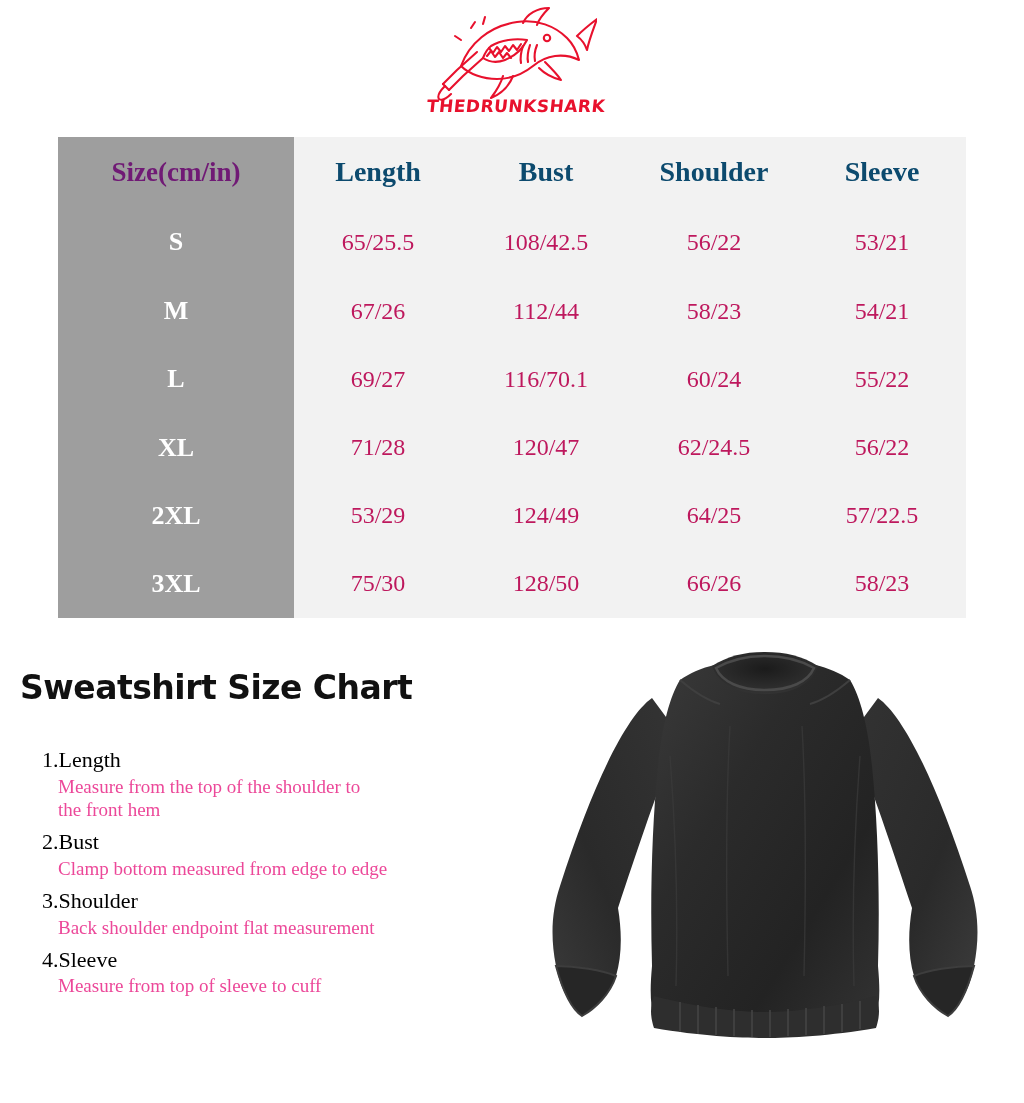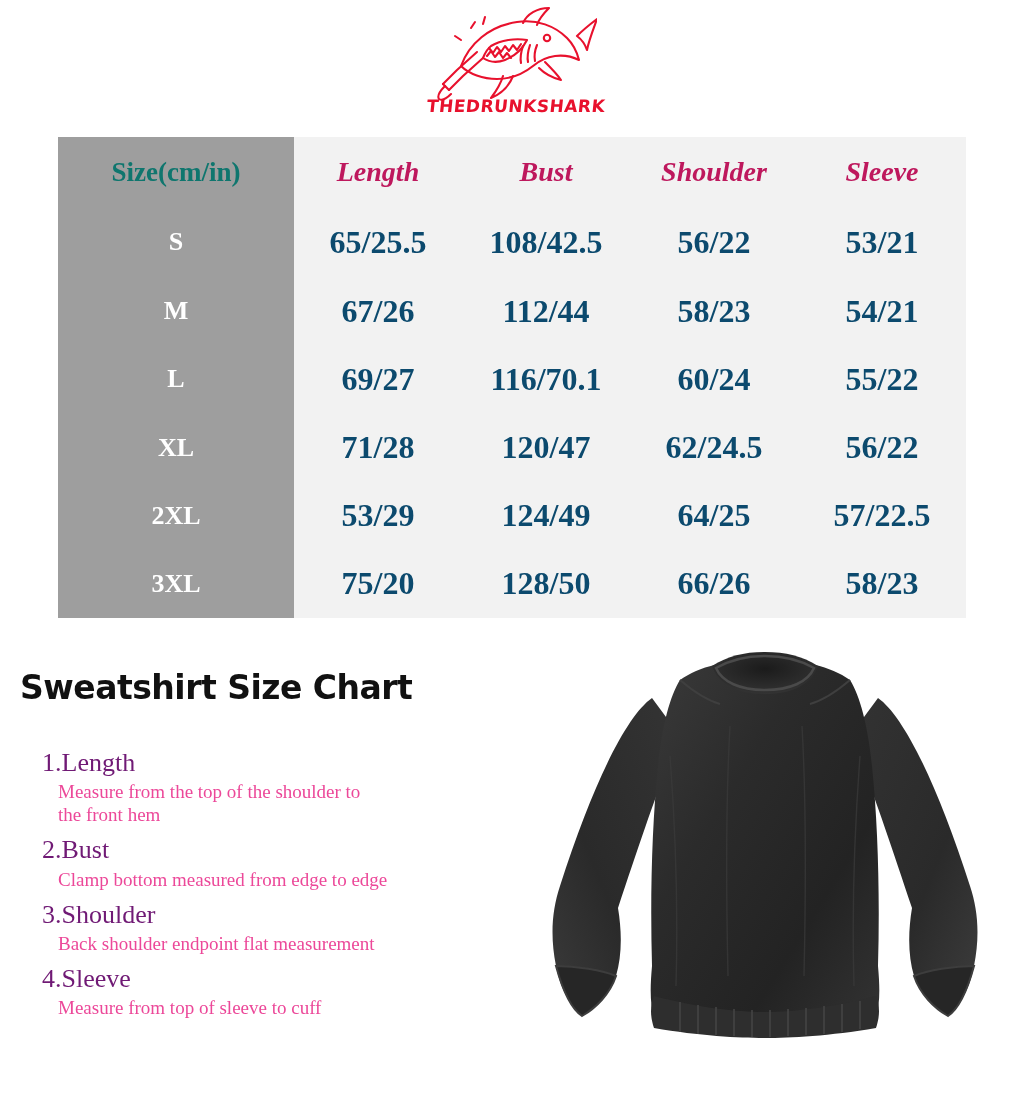--- a/index.html
+++ b/index.html
@@ -80,42 +80,41 @@
   table.size-table td {
     padding: 0;
     text-align: center;
     vertical-align: middle;
     background: transparent;
   }
   table.size-table col.c-size { width: 236px; }
   table.size-table col.c-data { width: 168px; }
 
   .hdr-size {
-    color: #0f766e;
+    color: #701a75;
     font-size: 27px;
     font-weight: bold;
     font-family: "Liberation Serif", serif;
   }
   .hdr-data {
-    color: #be185d;
+    color: #0c4a6e;
     font-size: 28px;
     font-weight: bold;
     font-family: "Liberation Serif", serif;
-    font-style: italic;
   }
   .cell-size {
     color: #ffffff;
     font-size: 26px;
     font-weight: bold;
     font-family: "Liberation Serif", serif;
   }
   .cell-data {
-    color: #0c4a6e;
-    font-size: 32px;
-    font-weight: bold;
+    color: #be185d;
+    font-size: 24px;
+    font-weight: normal;
     font-family: "Liberation Serif", serif;
   }
   table.size-table tr { height: 68px; }
   table.size-table tr:first-child { height: 70px; }
 
   
   .chart-title {
     position: absolute;
     left: 20px;
     top: 668px;
@@ -128,22 +127,22 @@
 
   .measure-list {
     position: absolute;
     left: 38px;
     top: 745px;
     width: 560px;
   }
   .m-item { margin-bottom: 6px; }
   .m-head {
     font-family: "Liberation Serif", serif;
-    font-size: 26px;
-    color: #701a75;
+    font-size: 22px;
+    color: #000000;
     line-height: 1.35;
     padding-left: 4px;
   }
   .m-desc {
     font-family: "Liberation Serif", serif;
     font-size: 19px;
     color: #ec4899;
     line-height: 1.22;
     padding-left: 20px;
     max-width: 330px;
@@ -254,21 +253,21 @@
       </tr>
       <tr>
         <td class="cell-size">2XL</td>
         <td class="cell-data">53/29</td>
         <td class="cell-data">124/49</td>
         <td class="cell-data">64/25</td>
         <td class="cell-data">57/22.5</td>
       </tr>
       <tr>
         <td class="cell-size">3XL</td>
-        <td class="cell-data">75/20</td>
+        <td class="cell-data">75/30</td>
         <td class="cell-data">128/50</td>
         <td class="cell-data">66/26</td>
         <td class="cell-data">58/23</td>
       </tr>
     </tbody>
   </table>
 </div>
 
 <div class="chart-title">Sweatshirt Size Chart</div>
 

